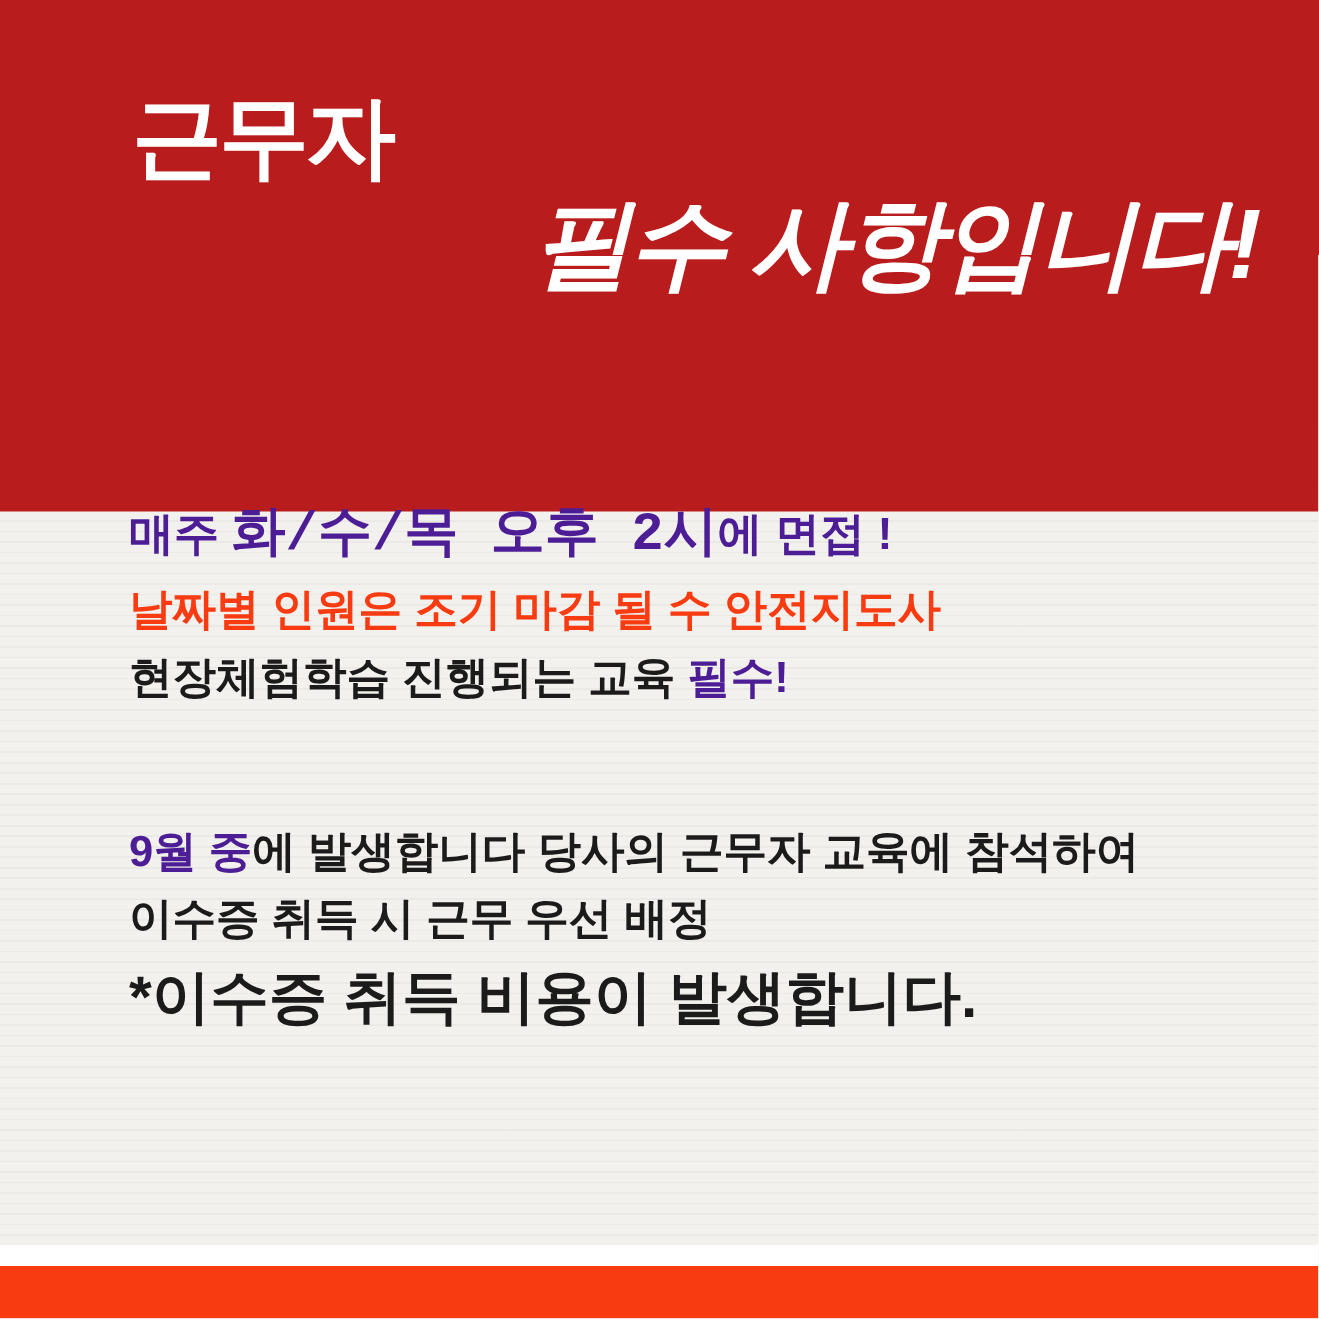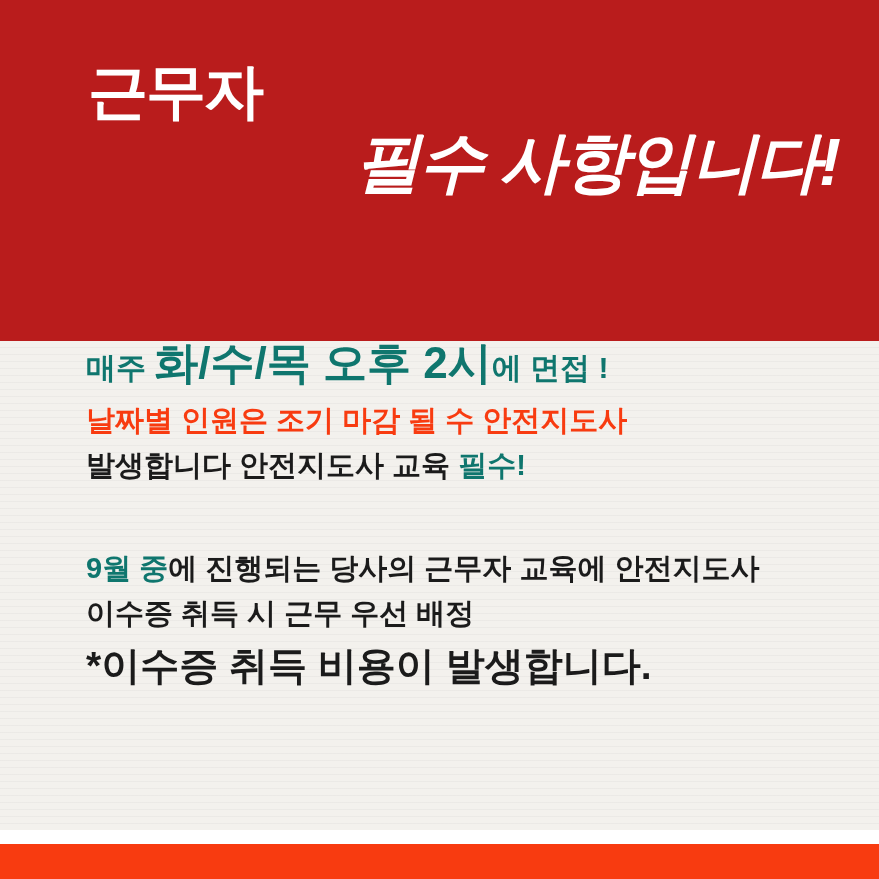--- a/index.html
+++ b/index.html
@@ -86,29 +86,29 @@
     top: 262px;
     right: 30px;
   }
   .line {
     line-height: 1.56;
     white-space: nowrap;
     font-weight: bold;
     color: #1b1b1b;
   }
   .l-a1 { font-size: 30px; }
-  .l-a1 .big { font-size: 44px; }
+  .l-a1 .big { font-size: 36px; font-family: Liberation Mono, monospace; }
   .l-a2 { font-size: 29px; color: #f83b10; }
   .l-a3 { font-size: 29px; }
   .l-b1 { font-size: 29px; }
   .l-b2 { font-size: 29px; }
   .l-b3 { font-size: 29px; }
   .l-b4 { font-size: 29px; }
   .l-b5 { font-size: 39px; }
-  .red { color: #0f766e; }
+  .red { color: #4c1d95; }
   .dark { color: #1b1b1b; }
   .footer-bar {
     position: absolute;
     left: 0;
     bottom: 0;
     width: 879px;
     height: 35px;
     background: #f83b10;
   }
   .footer-gap {
@@ -135,27 +135,27 @@
   </div>
 
   <div class="body-area">
 
     <div class="block-a">
       <div class="line l-a1">
         <span class="red">매주 </span><span class="red big">화/수/목 오후 2시</span><span class="red">에 면접 !</span>
       </div>
       <div class="line l-a2">날짜별 인원은 조기 마감 될 수 안전지도사</div>
       <div class="line l-a3">
-        <span class="dark">발생합니다 안전지도사 교육 </span><span class="red">필수!</span>
+        <span class="dark">현장체험학습 진행되는 교육 </span><span class="red">필수!</span>
       </div>
     </div>
 
     <div class="block-b">
       <div class="line l-b1">
-        <span class="red">9월 중</span><span class="dark">에 진행되는 당사의 근무자 교육에 안전지도사</span>
+        <span class="red">9월 중</span><span class="dark">에 발생합니다 당사의 근무자 교육에 참석하여</span>
       </div>
       <div class="line l-b2">이수증 취득 시 근무 우선 배정</div>
       <div class="line l-b5">*이수증 취득 비용이 발생합니다.</div>
     </div>
 
   </div>
 
   <div class="footer-gap"></div>
   <div class="footer-bar"></div>
 

